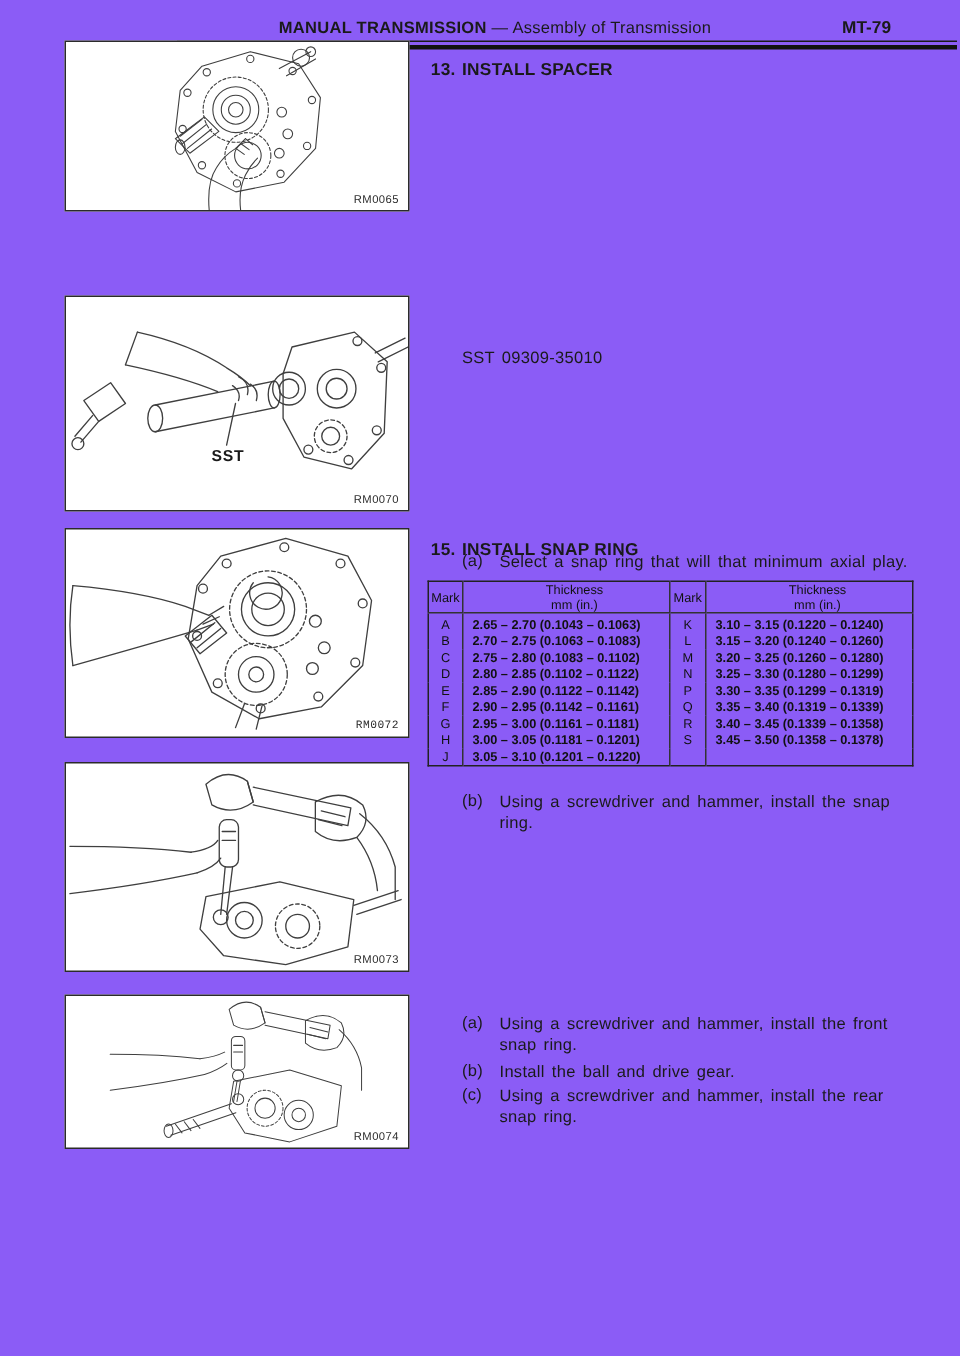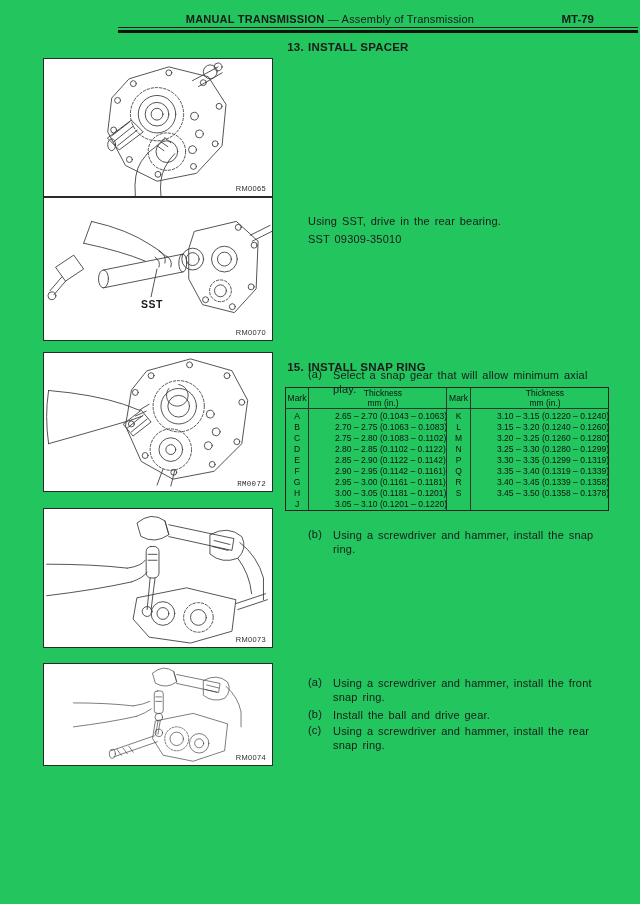--- a/index.html
+++ b/index.html
@@ -1,18 +1,18 @@
 <!DOCTYPE html>
 <html><head>
 <meta charset="utf-8">
 <style>
   * { margin:0; padding:0; box-sizing:border-box; }
   html,body { background:#e8e8e8; }
   #page {
-    position:relative; width:640px; height:904px; background:#22c55e;
+    position:relative; width:640px; height:904px; background:#8b5cf6;
     font-family:"Liberation Sans", sans-serif; color:#1a1a1a; overflow:hidden;
     margin:0 auto;
   }
   
   .hdr-title { position:absolute; top:13px; left:120px; width:420px; text-align:center;
     font-size:11px; letter-spacing:.2px; white-space:nowrap; }
   .hdr-title b { font-weight:bold; }
   .hdr-page { position:absolute; top:13px; right:46px; font-size:11.5px; font-weight:bold; }
   .hdr-rule-thin { position:absolute; top:27px; left:118px; width:520px; height:1px; background:#1a1a1a; }
   .hdr-rule-thick { position:absolute; top:30px; left:118px; width:520px; height:3px; background:#111; }
@@ -35,34 +35,34 @@
     table-layout:fixed; font-size:8.5px; color:#111; }
   .sr-table td, .sr-table th { border:0; padding:0; vertical-align:middle; }
   .sr-table { border:1.5px solid #222; }
   .sr-table .c-mark { width:23px; text-align:center; }
   .sr-table .c-th { width:138px; }
   .sr-table .c-mark2 { width:24px; text-align:center; border-left:1px solid #333; }
   .sr-table thead th { height:19px; font-weight:normal; border-bottom:1px solid #333; }
   .sr-table tbody td { height:11px; line-height:11px; }
   .sr-table .c-th { border-left:1px solid #333; }
   .thick-head { display:flex; justify-content:center; padding:0 9px 0 20px;flex-direction:column; }
-  .sr-table tbody .c-th { padding-left:26px; white-space:nowrap; }
+  .sr-table tbody .c-th { padding-left:6px; white-space:nowrap;font-weight:bold; }
   .sr-table tbody tr:first-child td { padding-top:2px; }
 </style>
 </head>
 <body>
 
 <div id="page">
 
   <div class="hdr-title"><b>MANUAL TRANSMISSION</b><span> — Assembly of Transmission</span></div>
   <div class="hdr-page">MT-79</div>
   <div class="hdr-rule-thin"></div>
   <div class="hdr-rule-thick"></div>
 
-  <div class="fig" style="top:58px;height:139px;">
+  <div class="fig" style="top:27px;height:114px;">
     <svg viewBox="0 0 230 139">
       <path d="M86,20 L126,8 L166,18 L184,46 L180,88 L154,116 L114,124 L82,108 L64,74 L68,40 Z"></path>
       <circle cx="90" cy="25" r="3"></circle>
         <circle cx="126" cy="14" r="3"></circle>
         <circle cx="161" cy="24" r="3"></circle>
       <circle cx="177" cy="48" r="3"></circle>
         <circle cx="173" cy="86" r="3"></circle>
         <circle cx="151" cy="109" r="3"></circle>
       <circle cx="115" cy="117" r="3"></circle>
         <circle cx="86" cy="102" r="3"></circle>
@@ -203,29 +203,28 @@
       <ellipse cx="54" cy="120" rx="4" ry="6"></ellipse>
       <path d="M60,114 L66,122 M68,112 L74,120 M76,110 L82,118"></path>
     </svg>
     <div class="fig-label">RM0074</div>
   </div>
 
   <div class="sec-head" style="top:41px;">
     <span class="num">13.</span><span>INSTALL SPACER</span>
   </div>
 
-  <div class="body-line" style="top:215px;">Using SST, drive in the rear bearing.</div>
   <div class="body-line" style="top:233px;">SST 09309-35010</div>
 
   <div class="sec-head" style="top:361px;">
     <span class="num">15.</span><span>INSTALL SNAP RING</span>
   </div>
   <div class="step" style="top:368px;width:300px;">
     <span class="lbl">(a)</span>
-    <span class="txt">Select a snap gear that will allow minimum axial play.</span>
+    <span class="txt">Select a snap ring that will that minimum axial play.</span>
   </div>
 
   <table class="sr-table">
     <thead>
       <tr>
         <th class="c-mark">Mark</th>
         <th class="c-th">
           <span class="thick-head">
               <span>Thickness</span>
               <span>mm (in.)</span>

